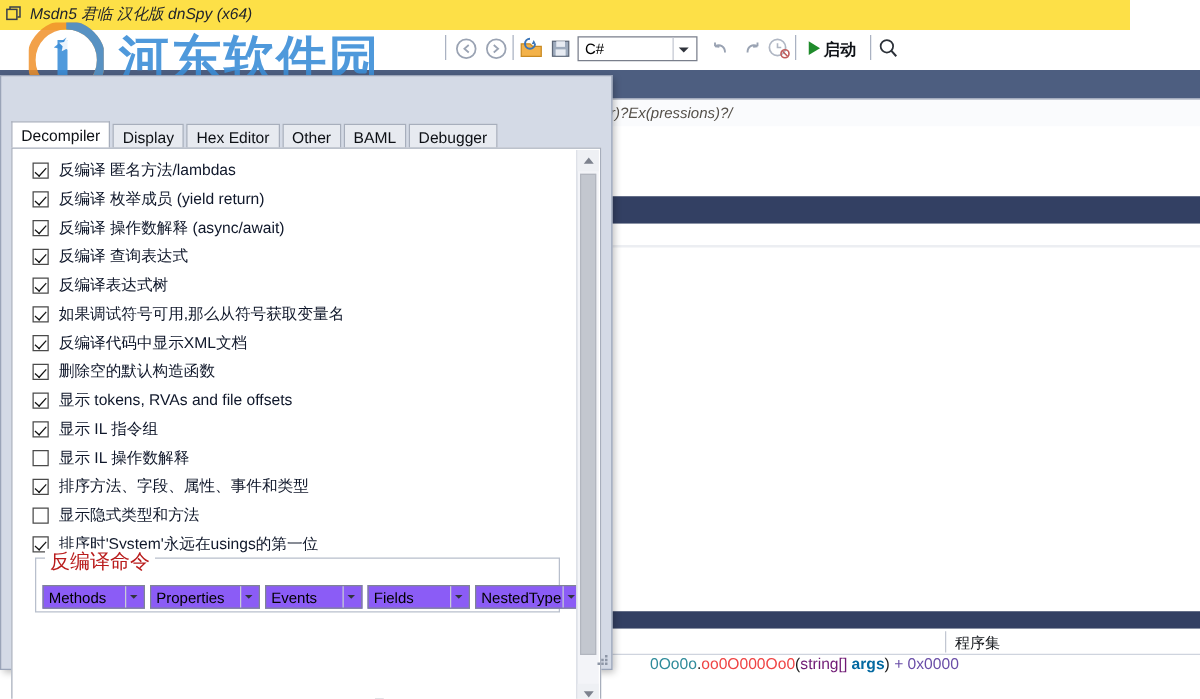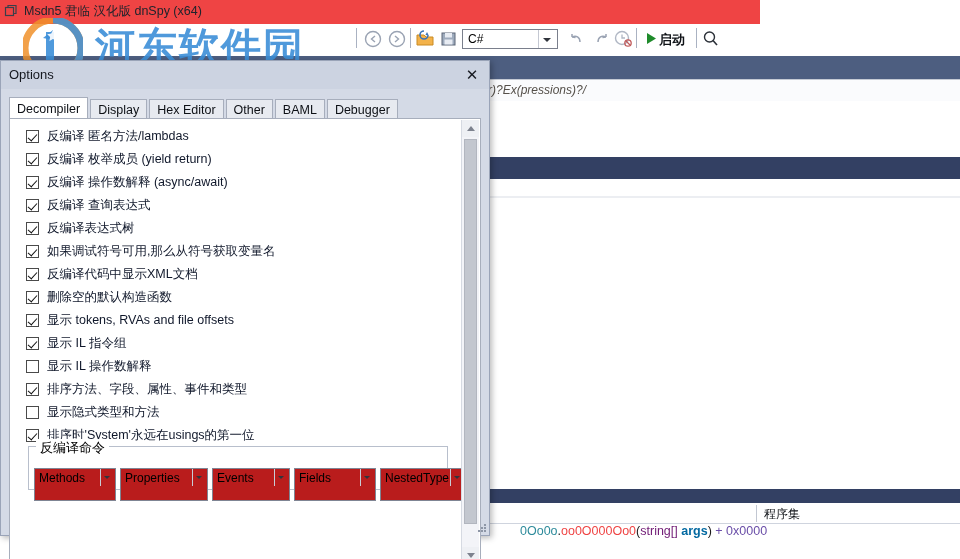--- a/index.html
+++ b/index.html
@@ -4,21 +4,21 @@
 <style>
   html,body{margin:0;padding:0;}
   body{
     width:960px;height:559px;overflow:hidden;position:relative;
     font-family:"Liberation Sans","DejaVu Sans",sans-serif;
     font-size:12px;color:#000;background:#ffffff;
   }
   
   #app-window{position:absolute;left:0;top:0;width:960px;height:559px;background:#ffffff;}
 
-  #title-bar{position:absolute;left:0;top:0;width:760px;height:24px;background:#ef4444;}
+  #title-bar{position:absolute;left:0;top:0;width:904px;height:24px;background:#fde047;font-style:italic;}
   #title-bar .tb-icon{position:absolute;left:4px;top:4px;width:14px;height:14px;}
   #title-bar .tb-text{position:absolute;left:24px;top:3px;font-size:12.5px;color:#20242c;white-space:nowrap;}
 
   #menu-bar{position:absolute;left:0;top:24px;width:960px;height:30px;background:#d6dce9;}
   .menu-item{position:absolute;top:5px;height:20px;line-height:20px;font-size:13px;color:#1a1d24;padding:0 7px;white-space:nowrap;}
   .tb-sep{position:absolute;top:28px;width:1px;height:20px;background:#aab2c2;}
   .tb-btn{position:absolute;top:28px;width:22px;height:21px;}
   .tb-btn svg{display:block;}
   #lang-combo{position:absolute;left:462px;top:29px;width:96px;height:20px;background:#fff;border:1px solid #7a7f8c;box-sizing:border-box;}
   #lang-combo .lc-text{position:absolute;left:5px;top:2px;font-size:12px;color:#000;}
@@ -72,22 +72,22 @@
 
   #tab-panel{position:absolute;left:8px;top:57px;width:472px;height:446px;background:#ffffff;border:1px solid #a7aebc;box-sizing:border-box;}
   #opt-list{position:absolute;left:0;top:0;width:452px;height:444px;overflow:hidden;}
 
   .chk-row{position:absolute;left:16px;height:22px;}
   .chk-box{position:absolute;left:0;top:3px;width:13px;height:13px;border:1px solid #4a4a4a;background:#fff;box-sizing:border-box;}
   .chk-box.on:after{content:"";position:absolute;left:3px;top:1px;width:4px;height:8px;border:solid #111;border-width:0 1.6px 1.6px 0;transform:rotate(42deg);}
   .chk-label{position:absolute;left:21px;top:0;font-size:12.5px;color:#0f172a;white-space:nowrap;line-height:19px;}
 
   #group-box{position:absolute;left:18px;top:327px;width:420px;height:44px;border:1px solid #b8bfcc;box-sizing:border-box;}
-  #group-legend{position:absolute;left:26px;top:320px;background:#ffffff;padding:0 4px;font-size:13px;color:#000000;}
-  .mini-combo{position:absolute;top:349px;height:33px;background:#b91c1c;border:1px solid #7f8594;box-sizing:border-box;}
+  #group-legend{position:absolute;left:26px;top:320px;background:#ffffff;padding:0 4px;font-size:16px;color:#b91c1c;}
+  .mini-combo{position:absolute;top:349px;height:19px;background:#8b5cf6;border:1px solid #7f8594;box-sizing:border-box;}
   .mini-combo .mc-text{position:absolute;left:4px;top:2px;font-size:12px;color:#000;white-space:nowrap;overflow:hidden;}
   .mini-combo .mc-arrow{position:absolute;right:0;top:0;width:14px;height:17px;border-left:1px solid #c8ccd6;}
   .mini-combo .mc-arrow i{position:absolute;left:3px;top:7px;width:0;height:0;border-left:3.5px solid transparent;border-right:3.5px solid transparent;border-top:3.5px solid #30343c;}
 
   #vscroll{position:absolute;right:1px;top:1px;width:18px;height:444px;background:#f3f4f8;border-left:1px solid #d6dae2;box-sizing:border-box;}
   #vs-up,#vs-down{position:absolute;left:0;width:17px;height:17px;background:#eef0f4;}
   #vs-up{top:0;} #vs-down{bottom:0;}
   #vs-up i{position:absolute;left:5px;top:6px;width:0;height:0;border-left:4px solid transparent;border-right:4px solid transparent;border-bottom:5px solid #7d828e;}
   #vs-down i{position:absolute;left:5px;top:6px;width:0;height:0;border-left:4px solid transparent;border-right:4px solid transparent;border-top:5px solid #7d828e;}
   #vs-thumb{position:absolute;left:2px;top:19px;width:13px;height:385px;background:#c3c7cf;border:1px solid #b2b6bf;box-sizing:border-box;}
@@ -210,24 +210,20 @@
       <path d="M20 20 L30 12 L30 22 Z" fill="#3d8fd8" opacity=".9"></path>
       <path d="M30 12 l1.8 3.6 l4 .6 l-2.9 2.8 l.7 4 l-3.6-1.9 l-3.6 1.9 l.7-4 l-2.9-2.8 l4-.6 z" fill="#ffffff" opacity=".9"></path>
     </svg>
   </span>
   <span id="wm-cn">河东软件园</span>
   <span id="wm-url">www.pc0359.cn</span>
 </div>
 
 <div id="options-dialog">
 
-  <div id="dlg-titlebar">
-    <span id="dlg-title">Options</span>
-    <span id="dlg-close">✕</span>
-  </div>
 
   <div id="tabs">
     <span class="tab active">Decompiler</span><span class="tab">Display</span><span class="tab">Hex Editor</span><span class="tab">Other</span><span class="tab">BAML</span><span class="tab">Debugger</span>
   </div>
 
   <div id="tab-panel">
     <div id="opt-list">
 
       <div class="chk-row" style="top:8px">
         <span class="chk-box on"></span>

